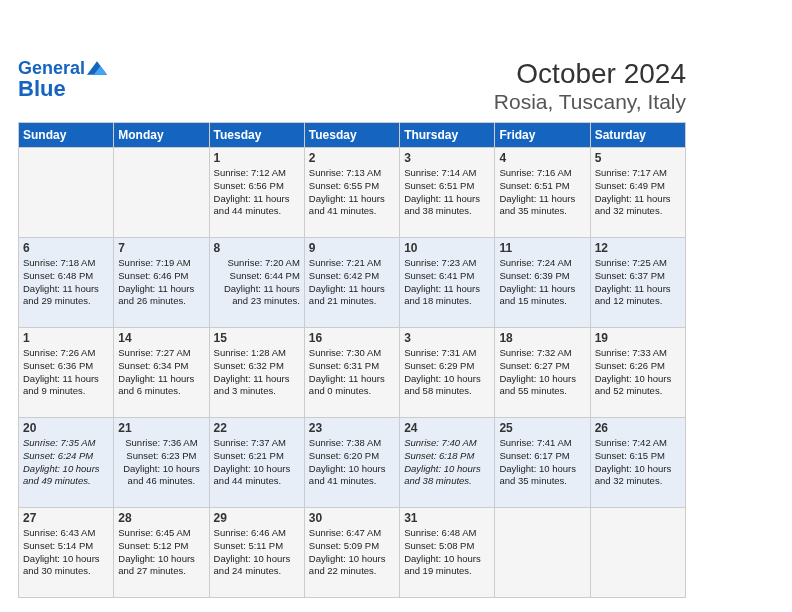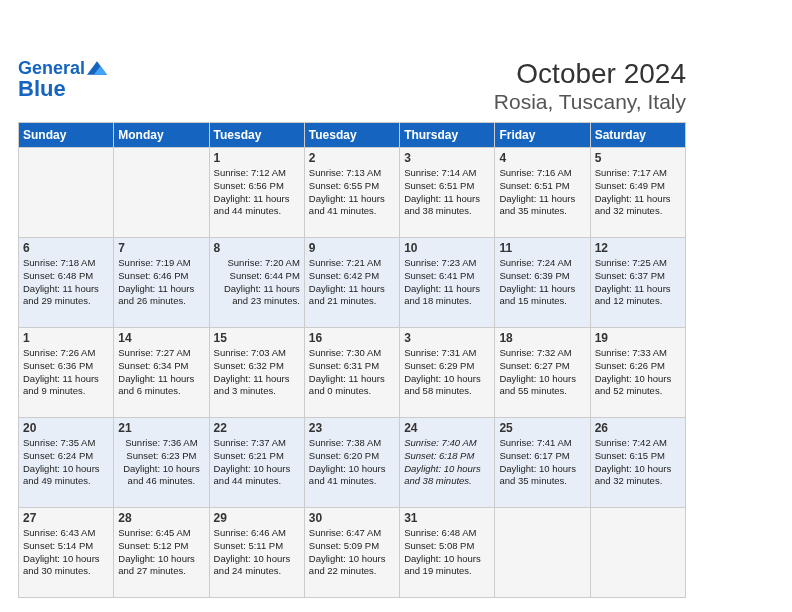--- a/index.html
+++ b/index.html
@@ -218,21 +218,21 @@
 Daylight: 11 hours and 9 minutes.</div>
           </td>
           <td>
             <span class="day-num">14</span>
             <div class="cell-info" style="white-space: pre-wrap;">Sunrise: 7:27 AM
 Sunset: 6:34 PM
 Daylight: 11 hours and 6 minutes.</div>
           </td>
           <td>
             <span class="day-num">15</span>
-            <div class="cell-info" style="white-space: pre-wrap;">Sunrise: 7:03 AM
+            <div class="cell-info" style="white-space: pre-wrap;">Sunrise: 1:28 AM
 Sunset: 6:32 PM
 Daylight: 11 hours and 3 minutes.</div>
           </td>
           <td>
             <span class="day-num">16</span>
             <div class="cell-info" style="white-space: pre-wrap;">Sunrise: 7:30 AM
 Sunset: 6:31 PM
 Daylight: 11 hours and 0 minutes.</div>
           </td>
           <td>
@@ -250,21 +250,21 @@
           <td>
             <span class="day-num">19</span>
             <div class="cell-info" style="white-space: pre-wrap;">Sunrise: 7:33 AM
 Sunset: 6:26 PM
 Daylight: 10 hours and 52 minutes.</div>
           </td>
         </tr>
         <tr>
           <td>
             <span class="day-num">20</span>
-            <div class="cell-info" style="white-space: pre-wrap;">Sunrise: 7:35 AM
+            <div class="cell-info" style="white-space: pre-wrap; font-style: italic;">Sunrise: 7:35 AM
 Sunset: 6:24 PM
 Daylight: 10 hours and 49 minutes.</div>
           </td>
           <td>
             <span class="day-num">21</span>
             <div class="cell-info" style="white-space: pre-wrap; text-align: center;">Sunrise: 7:36 AM
 Sunset: 6:23 PM
 Daylight: 10 hours and 46 minutes.</div>
           </td>
           <td>

